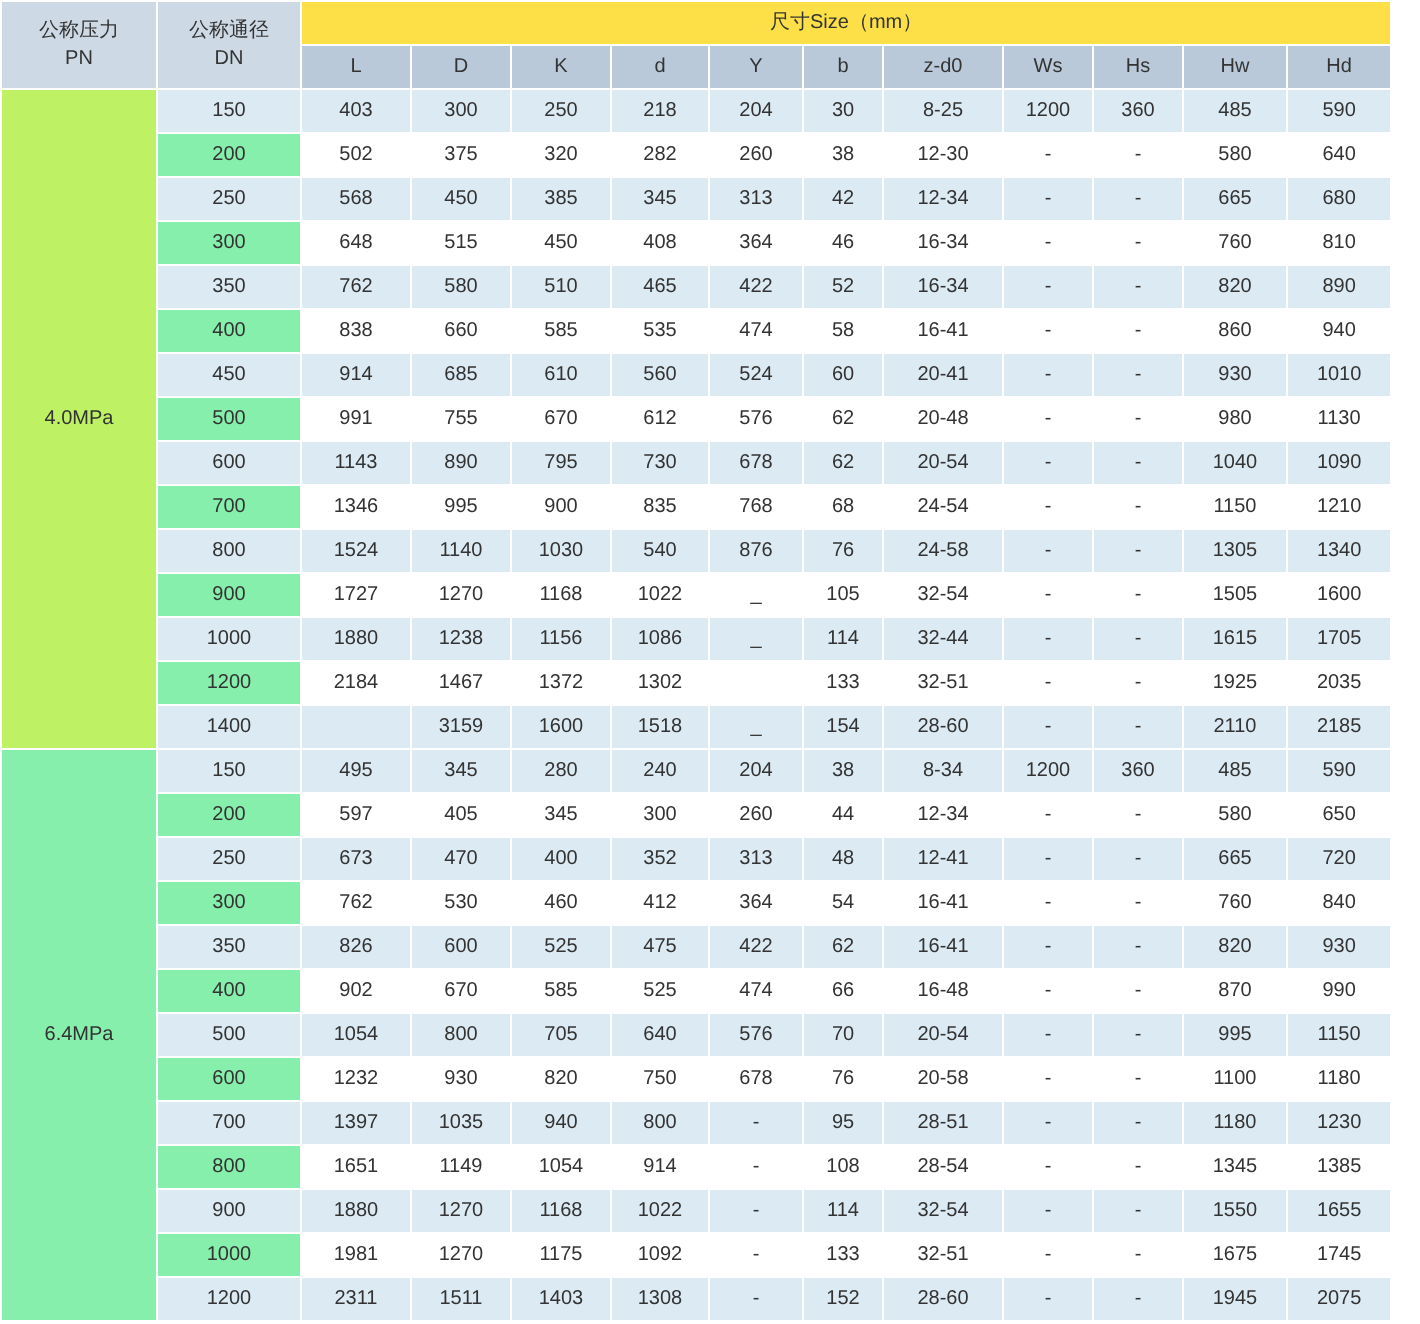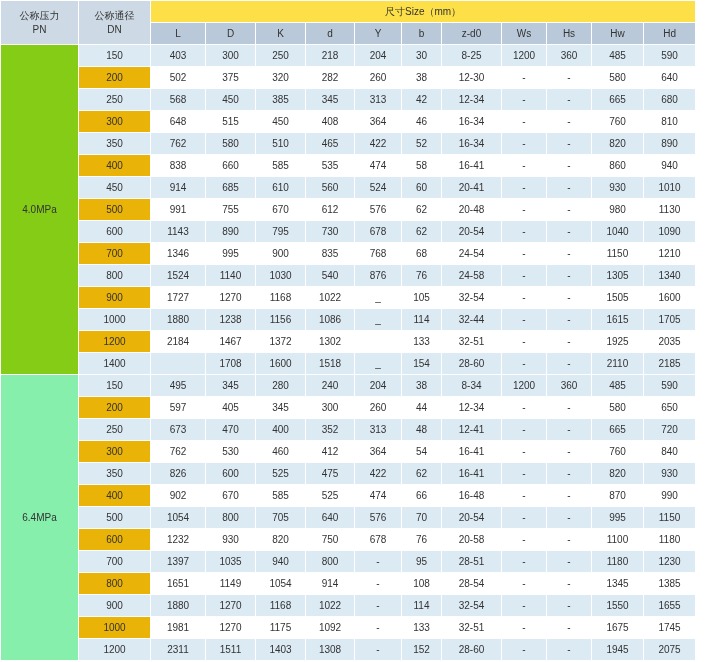--- a/index.html
+++ b/index.html
@@ -45,36 +45,36 @@
   thead th.sub {
     background: #b9c9d9;
     height: 21px;
   }
   thead th.size-group {
     background: #fde047;
     height: 21px;
   }
   
   td.pn-cell {
-    background: #84cc16;
+    background: #bef264;
     font-size: 11px;
     color: #333333;
   }
   td.pn-cell.second {
     background: #86efac;
   }
   
   tr.odd td.data {
     background: #dceaf4;
   }
   tr.even td.data {
     background: #ffffff;
   }
   td.dn {
-    background: #eab308;
+    background: #86efac;
   }
   tr.odd td.dn {
     background: #dceaf4;
   }
   .col-pn   { width: 78px; }
   .col-dn   { width: 72px; }
   .col-L    { width: 55px; }
   .col-D    { width: 50px; }
   .col-K    { width: 50px; }
   .col-d    { width: 49px; }
@@ -325,21 +325,21 @@
         <td class="data">133</td>
         <td class="data">32-51</td>
         <td class="data">-</td>
         <td class="data">-</td>
         <td class="data">1925</td>
         <td class="data">2035</td>
       </tr>
       <tr class="odd">
         <td class="dn">1400</td>
         <td class="data"></td>
-        <td class="data">1708</td>
+        <td class="data">3159</td>
         <td class="data">1600</td>
         <td class="data">1518</td>
         <td class="data">_</td>
         <td class="data">154</td>
         <td class="data">28-60</td>
         <td class="data">-</td>
         <td class="data">-</td>
         <td class="data">2110</td>
         <td class="data">2185</td>
       </tr>

